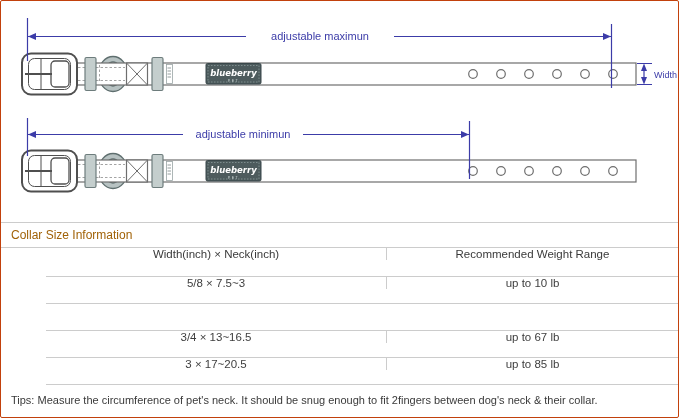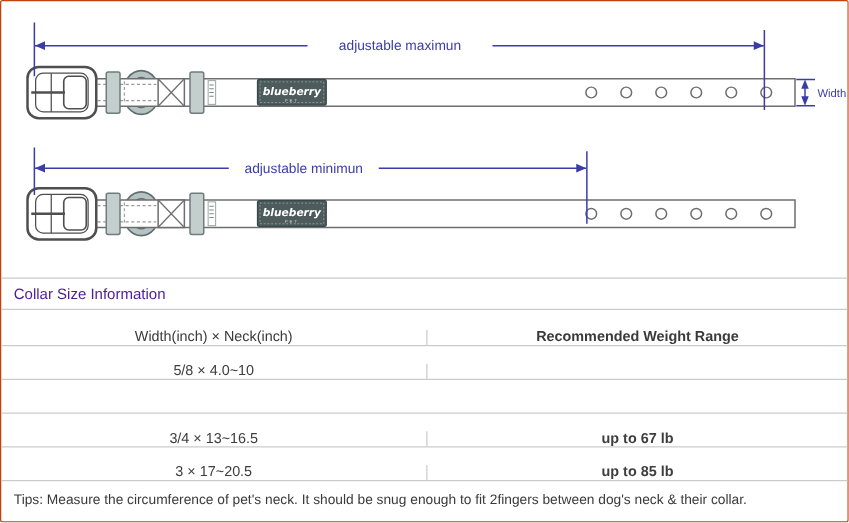--- a/index.html
+++ b/index.html
@@ -13,27 +13,27 @@
   .dim-text{fill:#3c3ca8;font-family:"Liberation Sans",sans-serif;font-size:11px;}
   .width-text{fill:#3c3ca8;font-family:"Liberation Sans",sans-serif;font-size:9px;}
   .brand-text{fill:#ffffff;font-family:"DejaVu Sans",sans-serif;font-size:8.5px;font-style:italic;font-weight:bold;}
   .brand-sub{fill:#cfd8d8;font-family:"Liberation Sans",sans-serif;font-size:3.5px;letter-spacing:1.5px;}
   .dimline{stroke:#3c3ca8;stroke-width:1.2;fill:none;}
   .arrowhead{fill:#3c3ca8;stroke:none;}
 
   .tbl{width:677px;border-top:1px solid #cccccc;}
   .tbl-title{
     height:24px;line-height:24px;padding-left:10px;font-size:12px;
-    border-bottom:1px solid #cccccc;color:#4c1d95;
+    border-bottom:1px solid #cccccc;color:#a16207;
   }
-  .tbl-head,.tbl-row{display:flex;border-bottom:1px solid #cccccc;align-items:flex-end;}
+  .tbl-head,.tbl-row{display:flex;border-bottom:1px solid #cccccc;align-items:flex-start;margin-left:45px;}
   .tbl-head{height:28px;}
   .tbl-row{height:26px;}
   .cell-l{width:340px;border-right:1px solid #cccccc;display:flex;align-items:center;justify-content:center;font-size:11.5px;}
-  .cell-r{flex:1;display:flex;align-items:center;justify-content:center;font-size:11.5px;font-weight:bold;}
+  .cell-r{flex:1;display:flex;align-items:center;justify-content:center;font-size:11.5px;}
   .tbl-head .cell-l,.tbl-head .cell-r{font-size:11.5px;color:#3a3a3a;}
   .tbl-tips{height:33px;box-sizing:border-box;padding:9px 8px 0 10px;font-size:11px;color:#3a3a3a;}
 </style>
 </head>
 <body>
 
 <div class="page">
 
   <div class="diagram">
     <svg width="677" height="221" viewBox="0 0 677 221">
@@ -119,21 +119,22 @@
 
   <div class="tbl">
     <div class="tbl-title">Collar Size Information</div>
 
     <div class="tbl-head">
       <div class="cell-l">Width(inch) × Neck(inch)</div>
       <div class="cell-r">Recommended Weight Range</div>
     </div>
 
     <div class="tbl-row">
-      <div class="cell-l">5/8 × 4.0~10</div>
+      <div class="cell-l">5/8 × 7.5~3</div>
+      <div class="cell-r">up to 10 lb</div>
     </div>
     <div class="tbl-row">
     </div>
     <div class="tbl-row">
       <div class="cell-l">3/4 × 13~16.5</div>
       <div class="cell-r">up to 67 lb</div>
     </div>
     <div class="tbl-row">
       <div class="cell-l">3 × 17~20.5</div>
       <div class="cell-r">up to 85 lb</div>

